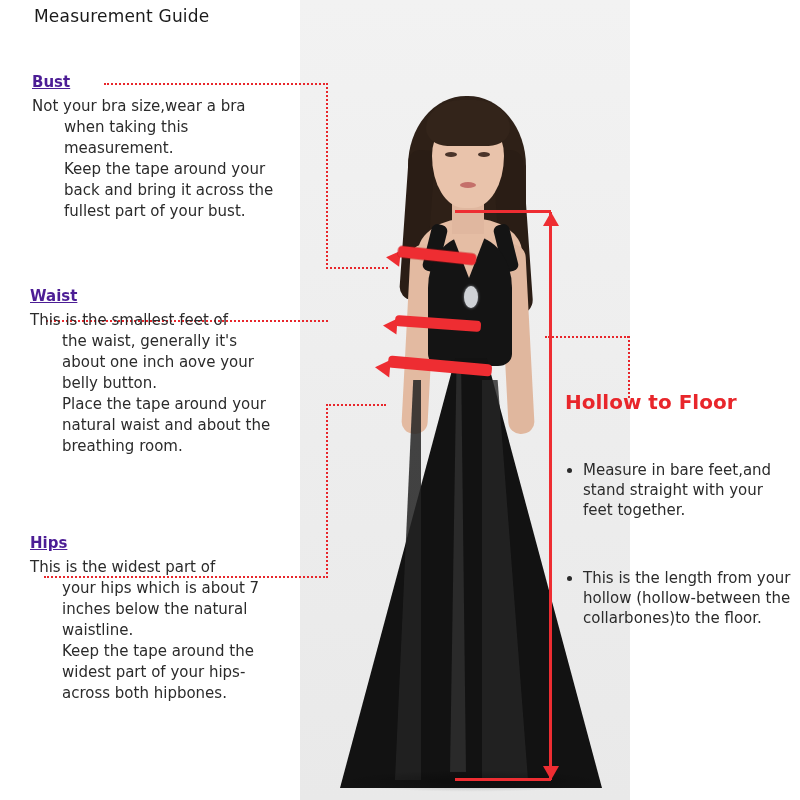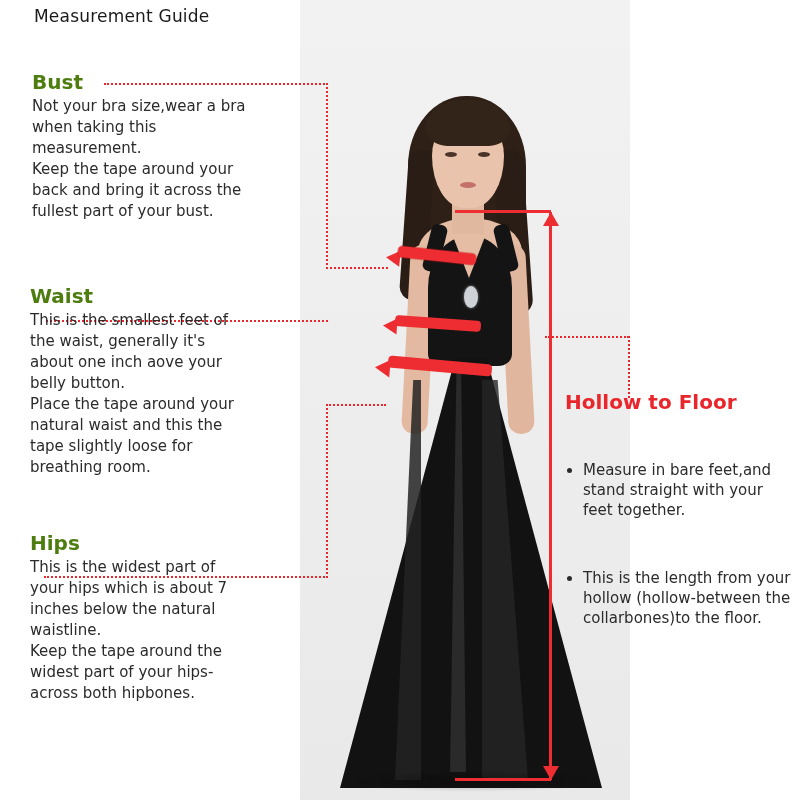--- a/index.html
+++ b/index.html
@@ -27,29 +27,30 @@
   }
 
   
   .section {
     position: absolute;
     color: #2b2b2b;
     font-size: 15px;
     line-height: 21px;
   }
   .section .heading {
-    color: #4d7c0f;
+    color: #4c1d95;
     font-weight: bold;
-    font-size: 20px;
+    font-size: 15px;
     margin-bottom: 3px;
+    text-decoration: underline;
   }
   .section p {
     margin: 0;
   }
-  .section p + p { margin-top: 0px; }
+  .section p + p { margin-top: 0px; margin-left: 32px; }
 
   .sec-bust  { left: 32px; top: 72px;  width: 262px; }
   .sec-waist { left: 30px; top: 286px; width: 262px; }
   .sec-hips  { left: 30px; top: 533px; width: 262px; }
 
   .sec-hollow {
     position: absolute;
     left: 565px;
     top: 392px;
     width: 232px;
@@ -425,22 +426,21 @@
     <p>fullest part of your bust.</p>
   </div>
 
   <div class="section sec-waist">
     <div class="heading">Waist</div>
     <p>This is the smallest feet of</p>
     <p>the waist, generally it's</p>
     <p>about one inch aove your</p>
     <p>belly button.</p>
     <p>Place the tape around your</p>
-    <p>natural waist and this the</p>
-    <p>tape slightly loose for</p>
+    <p>natural waist and about the</p>
     <p>breathing room.</p>
   </div>
 
   <div class="section sec-hips">
     <div class="heading">Hips</div>
     <p>This is the widest part of</p>
     <p>your hips which is about 7</p>
     <p>inches below the natural</p>
     <p>waistline.</p>
     <p>Keep the tape around the</p>

